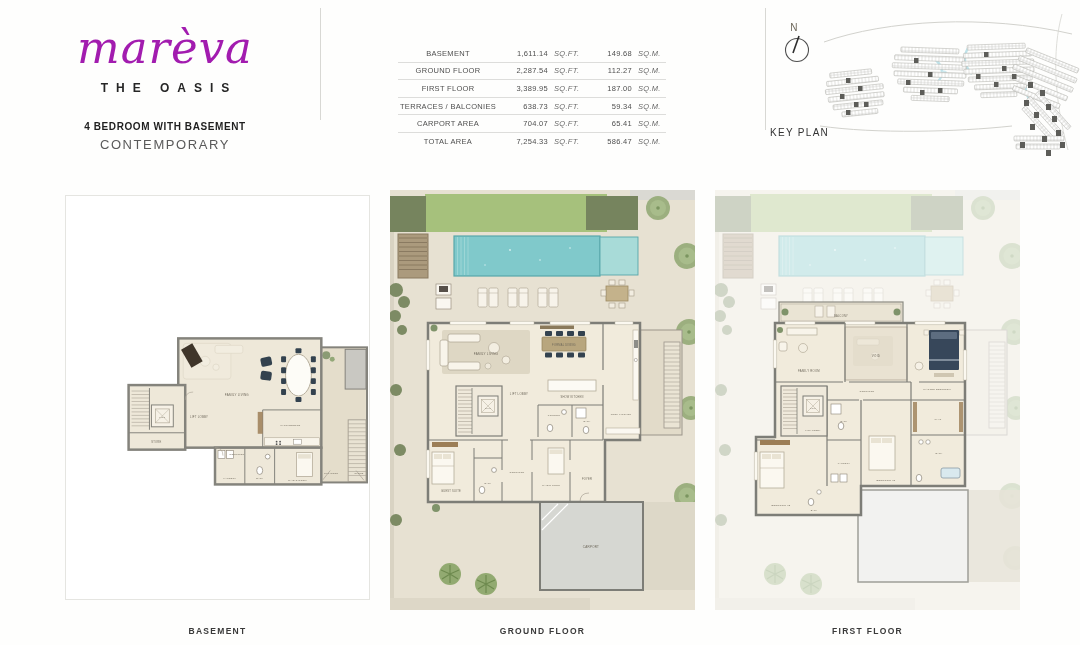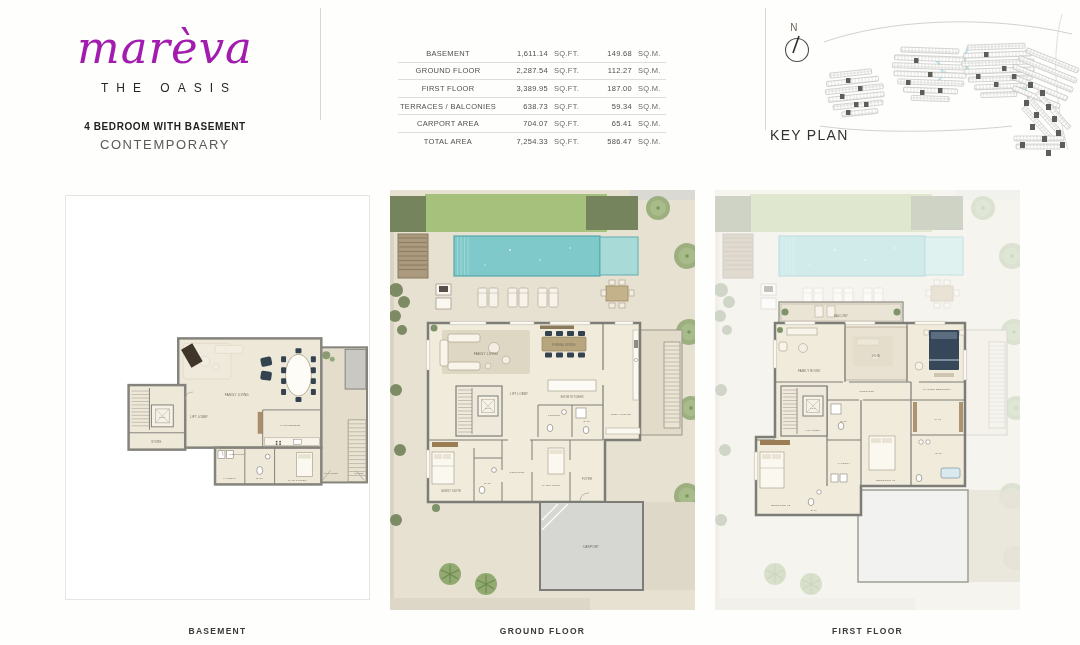--- a/index.html
+++ b/index.html
@@ -4,38 +4,38 @@
 <style>
   html,body{margin:0;padding:0;}
   body{width:1080px;height:645px;position:relative;background:#fefefd;overflow:hidden;
        font-family:"Liberation Sans",sans-serif;color:#333;}
   .abs{position:absolute;}
 
   
   .logo-block{left:55px;top:24px;width:220px;text-align:center;}
   .logo-script{font-family:"DejaVu Serif",serif;font-style:italic;font-size:45px;line-height:48px;
                color:#a21caf;letter-spacing:1px;font-weight:500;}
-  .logo-sub{margin-top:9px;font-size:12px;letter-spacing:8px;color:#262626;padding-left:8px;}
+  .logo-sub{margin-top:9px;font-size:12px;letter-spacing:8px;color:#262626;padding-left:8px;font-weight:bold;}
   .unit-block{left:55px;top:121px;width:220px;text-align:center;}
   .unit-title{font-size:10px;font-weight:bold;letter-spacing:.6px;color:#1f1f1f;}
   .unit-style{margin-top:5px;font-size:13px;letter-spacing:1.6px;color:#5a5a5a;}
   .vline{width:1px;background:#d8d8d4;}
   .v1{left:320px;top:8px;height:112px;}
   .v2{left:765px;top:8px;height:122px;}
 
   
   .area-table{left:398px;top:45px;width:268px;font-size:7.5px;color:#4f4f4f;letter-spacing:.3px;}
   .arow{display:grid;grid-template-columns:100px 50px 40px 44px 32px;height:16.6px;align-items:center;}
   .arow.bordered{border-bottom:1px solid #dddddb;}
   .a-label{text-align:center;}
   .a-val{text-align:right;}
-  .a-unit{text-align:left;padding-left:6px;color:#6a6a6a;}
+  .a-unit{text-align:left;padding-left:6px;color:#6a6a6a;font-style:italic;}
 
   
-  .keyplan-caption{left:770px;top:127px;font-size:14px;letter-spacing:1.3px;color:#333;}
+  .keyplan-caption{left:770px;top:127px;font-size:10px;letter-spacing:1.3px;color:#333;}
 
   
   .panel{background:transparent;}
   .panel-basement{left:65px;top:195px;width:305px;height:405px;background:#ffffff;border:1px solid #e5e5e1;box-sizing:border-box;}
   .panel-ground{left:390px;top:190px;width:305px;height:420px;}
   .panel-first{left:715px;top:190px;width:305px;height:420px;}
   .caption{top:626px;width:305px;text-align:center;font-size:8.5px;font-weight:600;
            letter-spacing:1.3px;color:#3a3a3a;}
   .cap-b{left:65px;} .cap-g{left:390px;} .cap-f{left:715px;}
 

